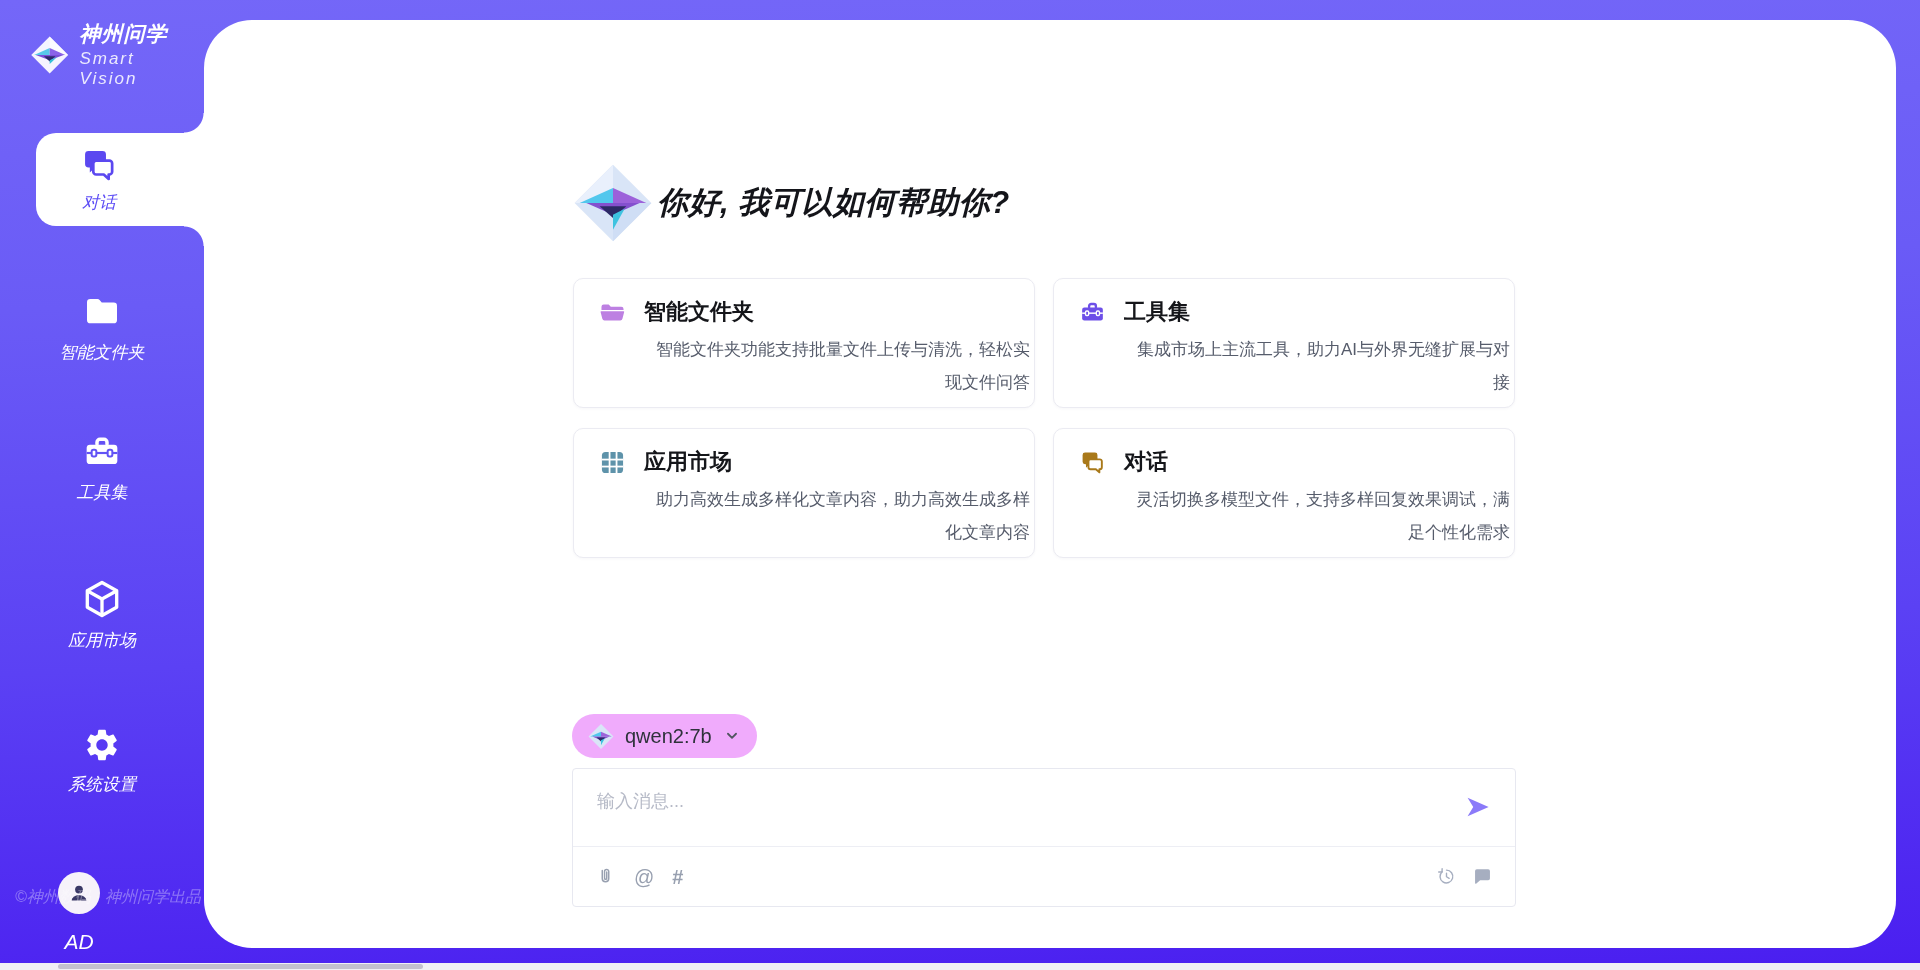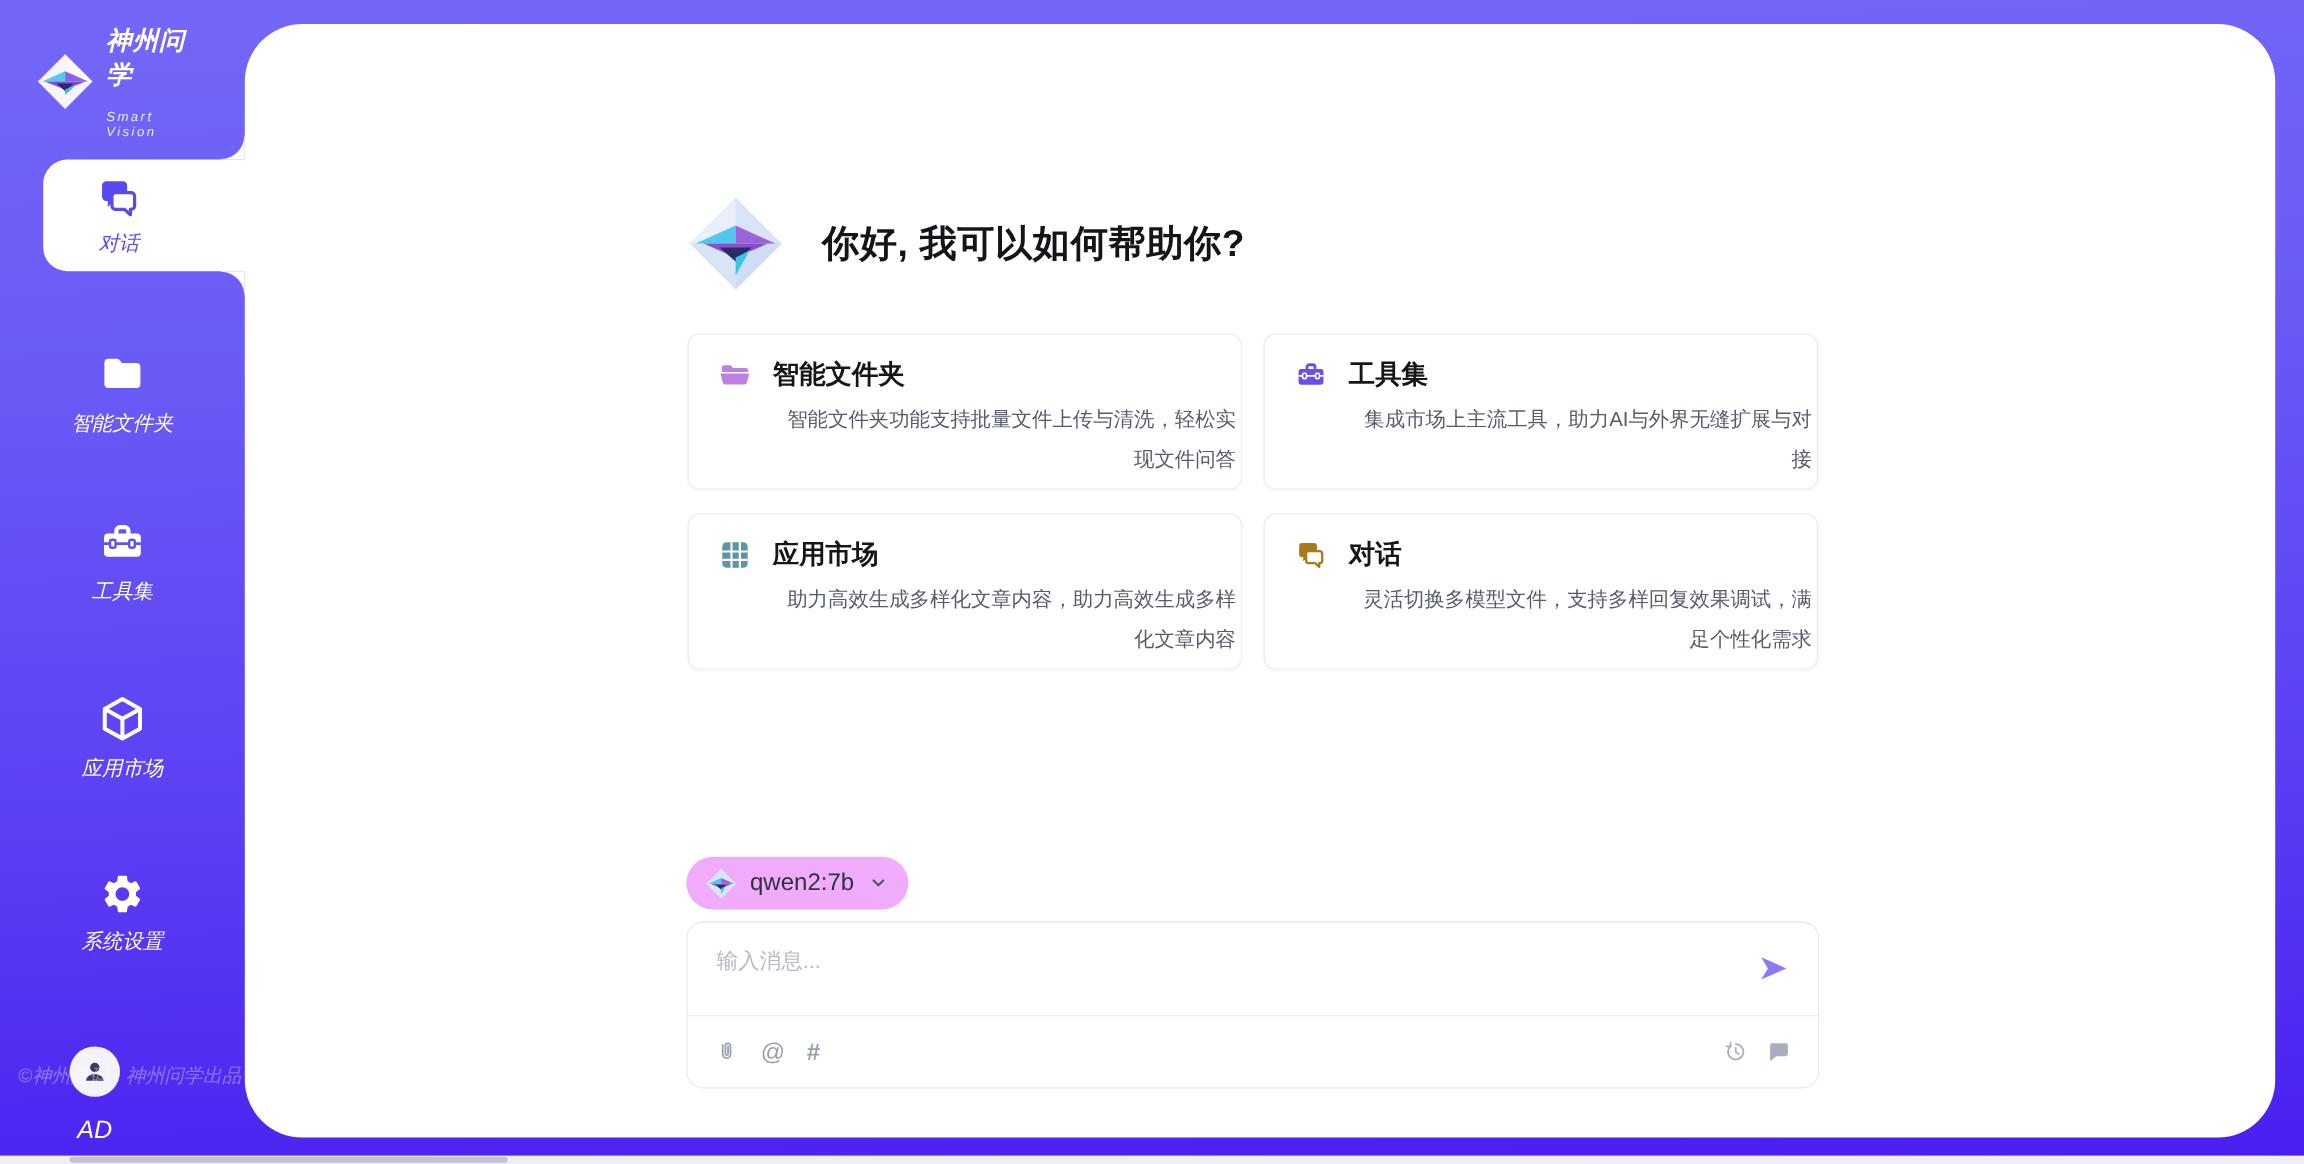--- a/index.html
+++ b/index.html
@@ -13,21 +13,21 @@
   
   .panel {
     position:absolute; left:204px; top:20px; width:1692px; height:928px;
     background:#fff; border-radius:48px; z-index:1;
   }
 
   
   .sidebar { position:absolute; left:0; top:0; width:174px; height:970px; z-index:3;font-style:italic; }
   .logo { position:absolute; left:30px; top:20px; display:flex; align-items:center; gap:10px; }
   .logo-name { color:#fff; font-size:21px; font-weight:bold; letter-spacing:1px; }
-  .logo-sub  { color:#eceafd; font-size:11px; letter-spacing:2px; margin-top:16px; }
+  .logo-sub  { color:#eceafd; font-size:17px; letter-spacing:2px; margin-top:1px; }
 
   .tab-active {
     position:absolute; left:36px; top:133px; width:172px; height:93px;
     background:#fff; border-radius:20px 0 0 20px;
     display:flex; flex-direction:column; align-items:center; justify-content:center;
     gap:7px; padding-right:46px; cursor:pointer;
   }
   .tab-active .tab-label { color:#5b4bf5; font-size:17px; }
   .fillet { position:absolute; width:20px; height:20px; left:-168px; }
   .tab-active .fillet { left:148px; }
@@ -39,21 +39,21 @@
     align-items:center; gap:9px; cursor:pointer;
   }
   .side-item .side-label { color:#fff; font-size:17px; }
 
   .side-user { position:absolute; left:58px; top:872px; display:flex; align-items:center; gap:16px; cursor:pointer;flex-direction:column; }
   .avatar { width:42px; height:42px; border-radius:50%; background:#f6f2fa; display:flex; align-items:center; justify-content:center; }
   .user-name { color:#fff; font-size:21px; }
   .side-footer { position:absolute; left:15px; top:887px; color:rgba(255,255,255,0.35); font-size:16px; white-space:nowrap; }
 
   
-  .greeting { position:absolute; left:369px; top:141px; display:flex; align-items:center; gap:32px; }
+  .greeting { position:absolute; left:369px; top:141px; display:flex; align-items:center; gap:4px;font-style:italic; }
   .greeting-text { font-size:31px; font-weight:bold; color:#14151a; letter-spacing:0.5px; }
 
   .cards {
     position:absolute; left:369px; top:258px;
     display:grid; grid-template-columns:462px 462px; column-gap:18px; row-gap:20px;
   }
   .card {
     width:462px; height:130px; background:#fff; border:1px solid #ebebf2; border-radius:10px;
     padding:18px 24px 0 25px; cursor:pointer; box-shadow:0 1px 3px rgba(40,40,90,0.04);
   }
@@ -62,21 +62,21 @@
   .card-desc { margin:6px 0 0 45px; width:386px; font-size:17px; line-height:33px; color:#565c6b;text-align:right; }
 
   .model-pill {
     position:absolute; left:368px; top:694px; height:44px; padding:0 16px;
     background:#f0abfc; border-radius:22px; display:inline-flex; align-items:center; gap:11px; cursor:pointer;
   }
   .model-name { font-size:20px; color:#2e323b; }
 
   .composer {
     position:absolute; left:368px; top:748px; width:944px; height:139px;
-    background:#fff; border:1px solid #e7e8f0; border-radius:14px;
+    background:#fff; border:1px solid #e7e8f0; border-radius:4px;
   }
   .composer textarea {
     position:absolute; left:0; top:0; width:860px; height:74px; border:none; outline:none; resize:none;
     padding:20px 0 0 24px; font-family:inherit; font-size:18px; color:#333; background:transparent;
   }
   .composer textarea::placeholder { color:#b6bac7; }
   .send-btn { position:absolute; right:22px; top:24px; width:30px; height:30px; border:none; background:none; cursor:pointer; color:#8b7af9; }
   .composer-divider { position:absolute; left:0; right:0; top:77px; height:1px; background:#edeef4; }
   .composer-row { position:absolute; left:0; right:0; top:78px; bottom:0; display:flex; align-items:center; padding:0 22px; gap:18px; color:#98a0b0; }
   .composer-row .right { margin-left:auto; display:flex; align-items:center; gap:15px; color:#a6aec0; }

